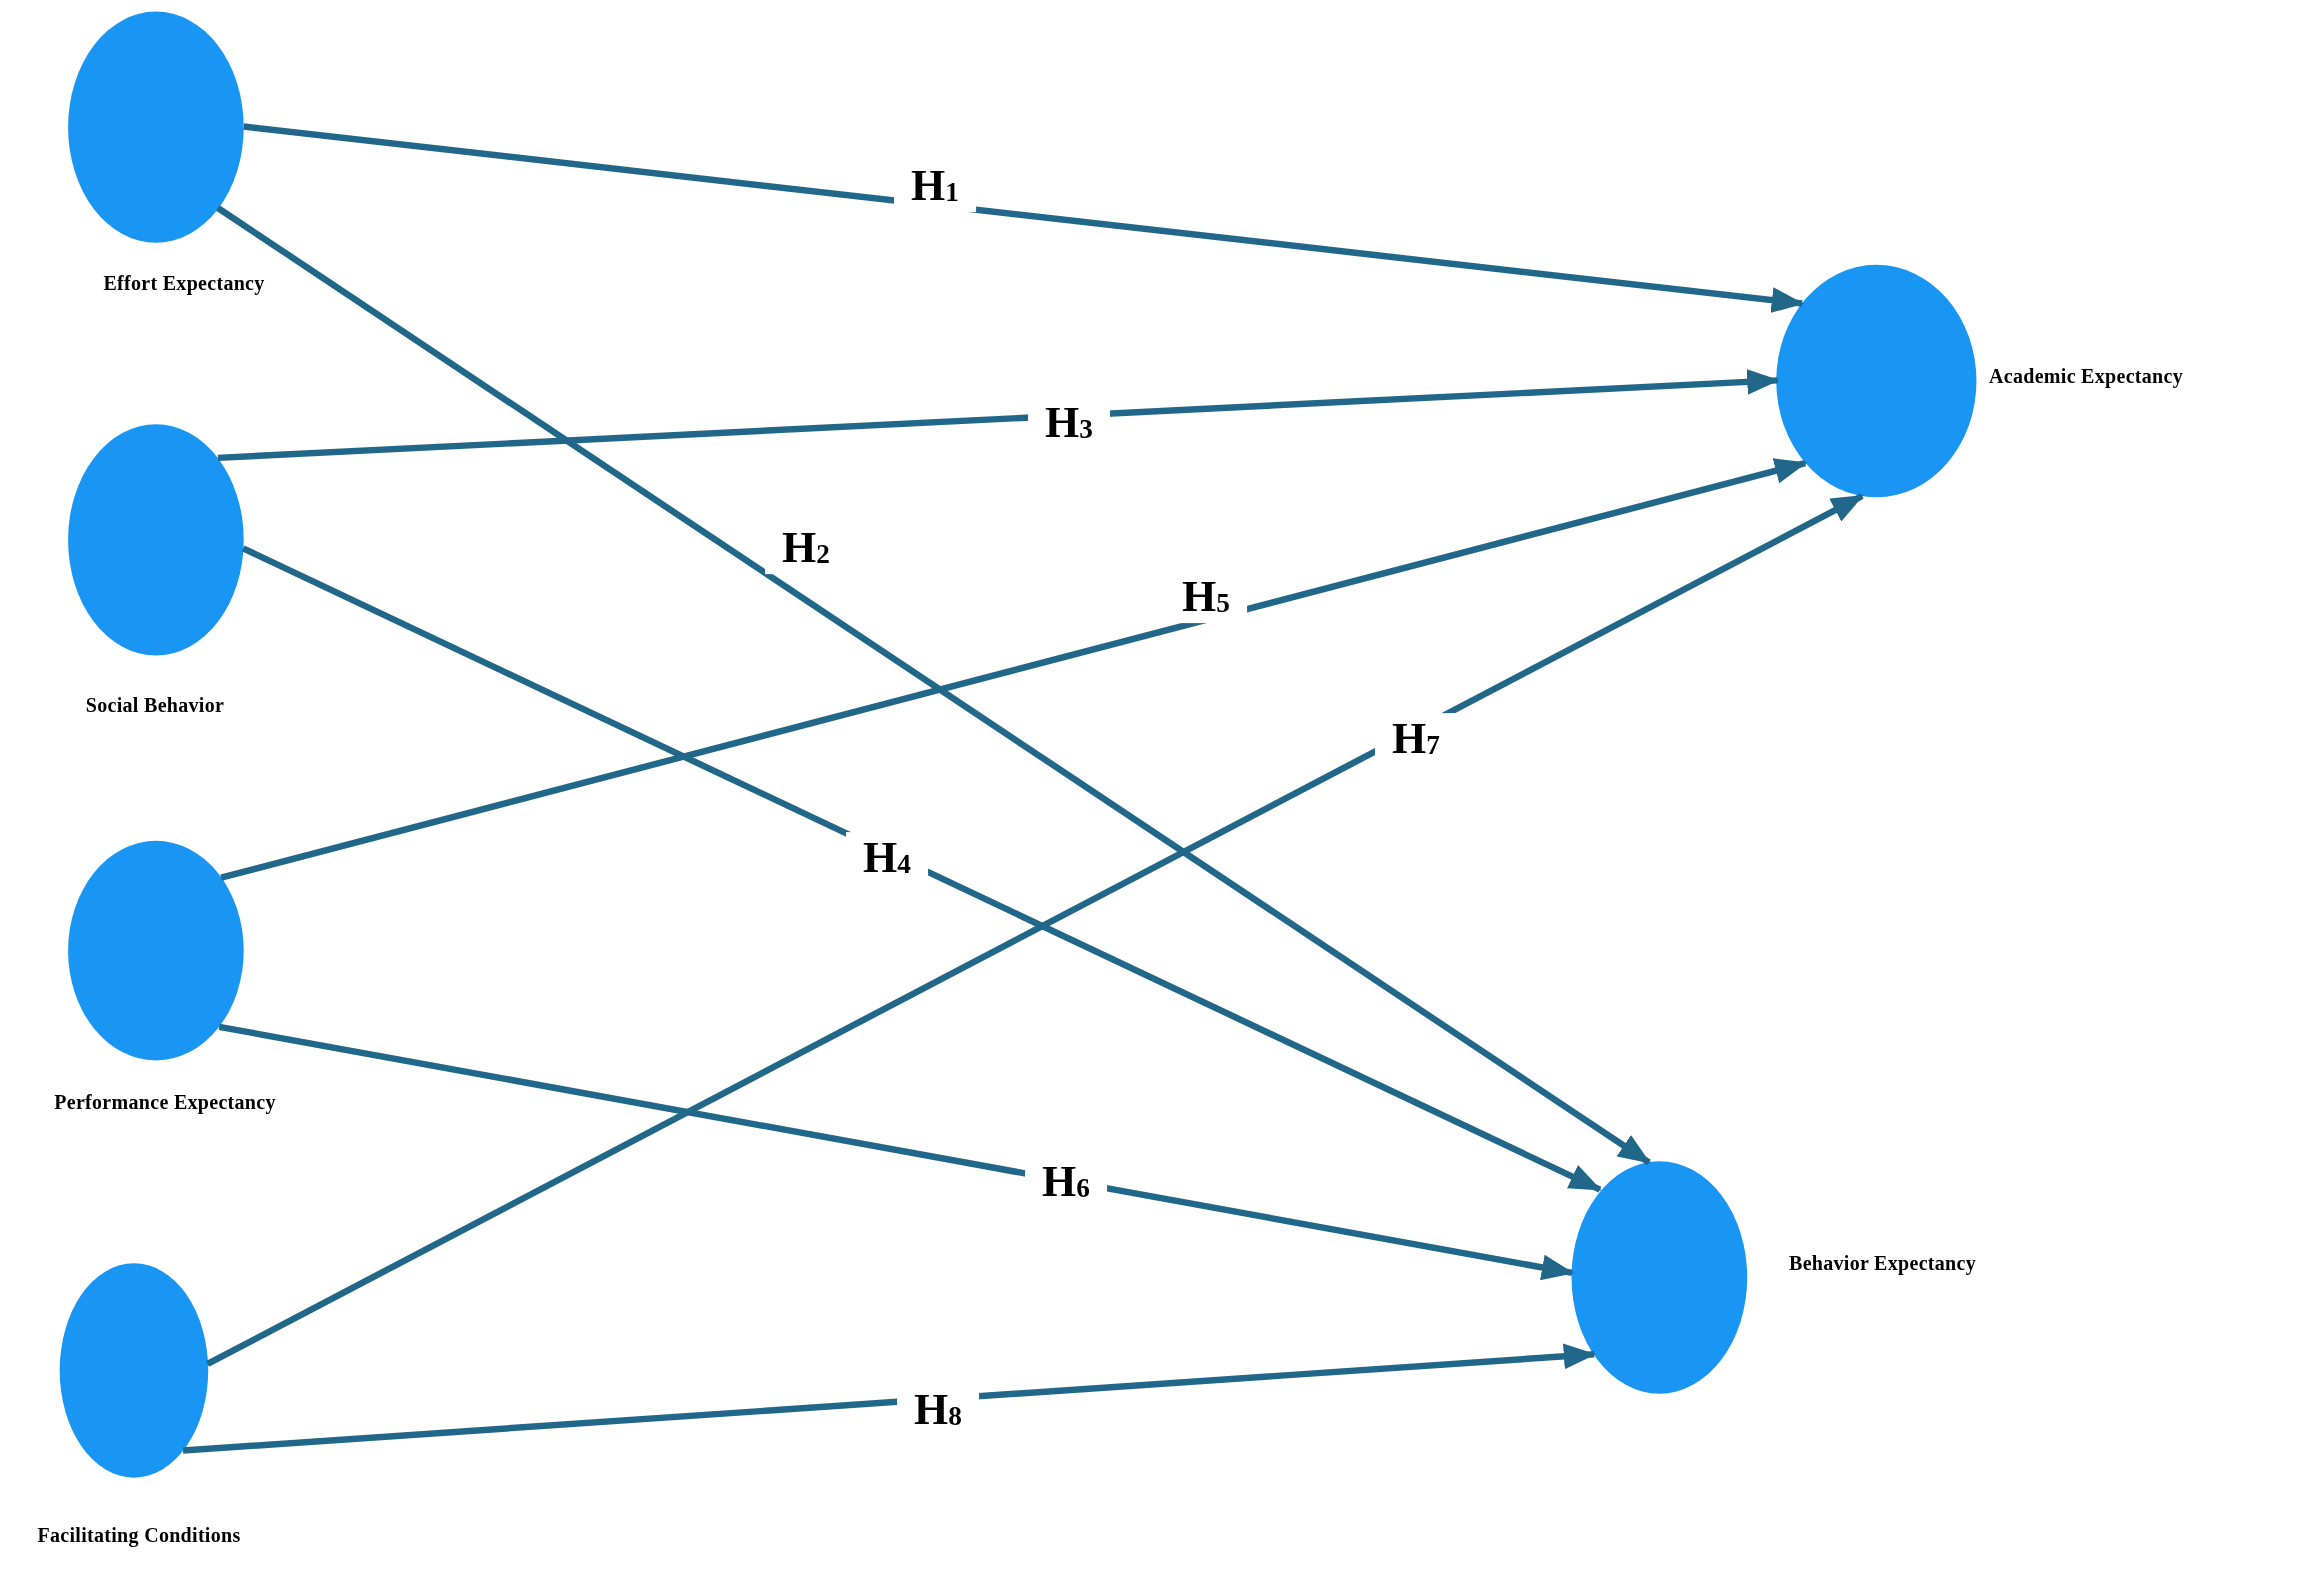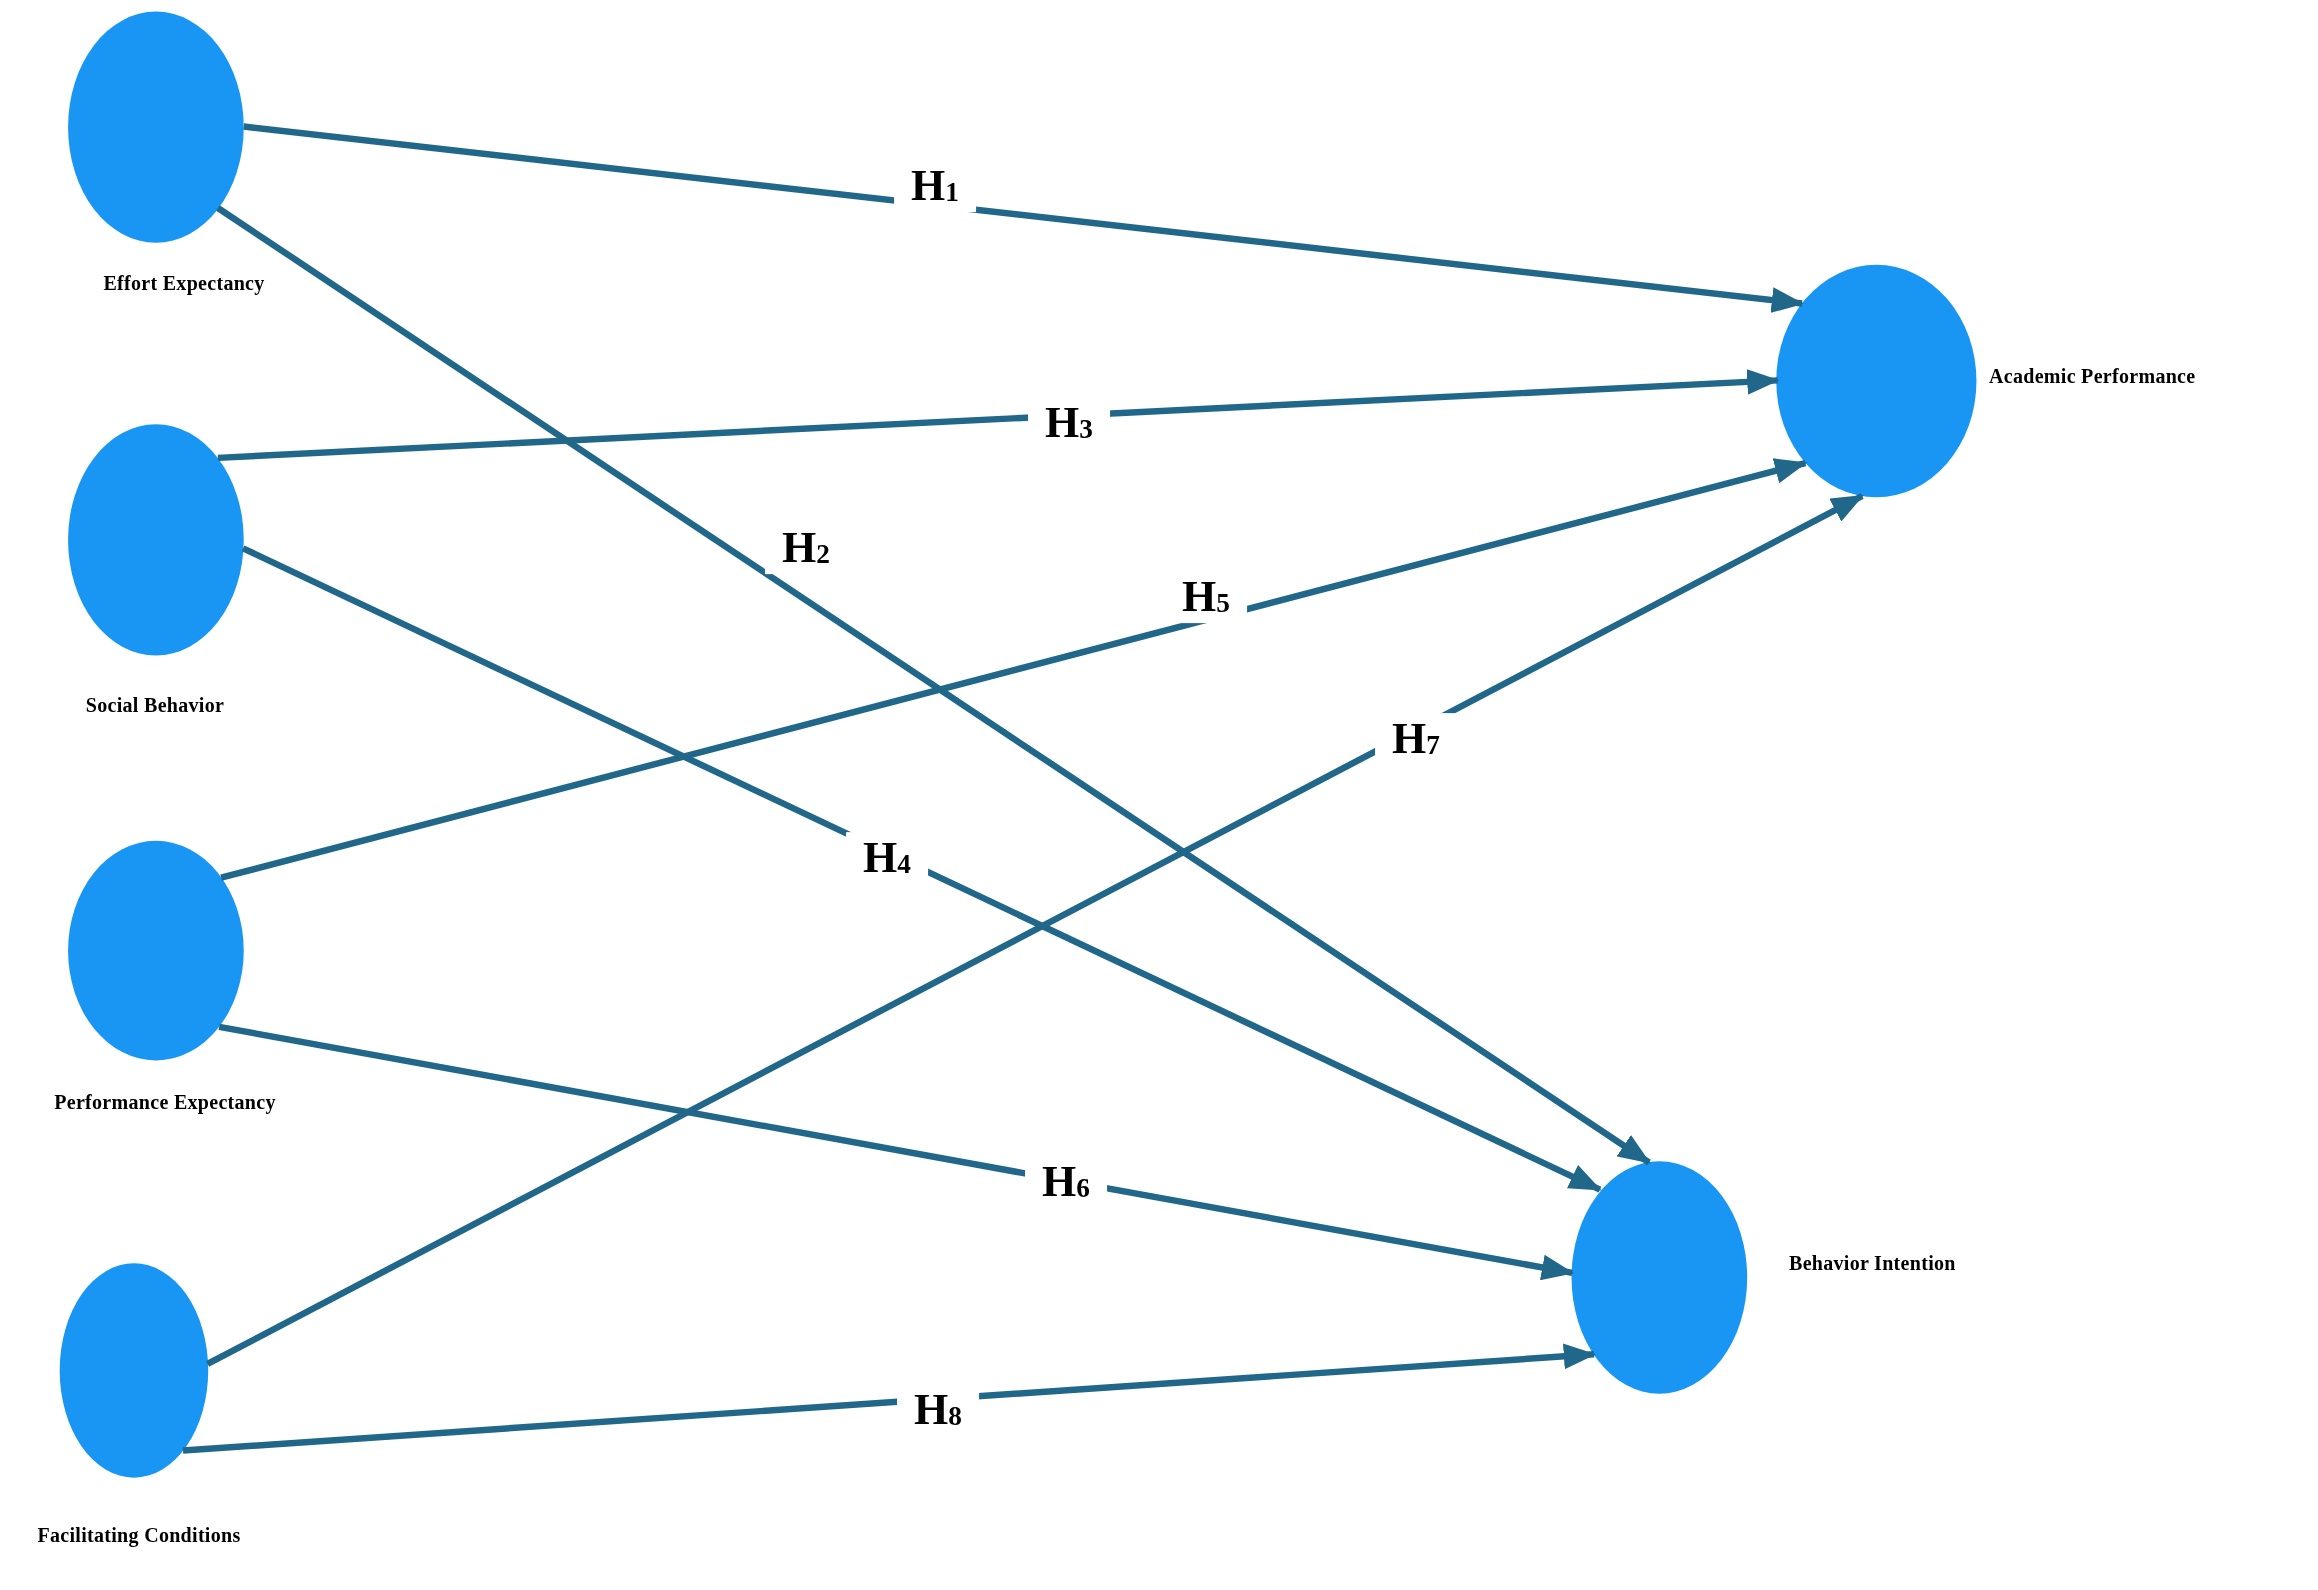--- a/index.html
+++ b/index.html
@@ -82,22 +82,22 @@
     <line class="edge" x1="342" y1="1359" x2="2795" y2="717" marker-end="url(#arrowhead)" stroke="#21678A"></line>
     <line class="edge" x1="339" y1="1590" x2="2434" y2="1971" marker-end="url(#arrowhead)" stroke="#21678A"></line>
     <line class="edge" x1="321" y1="2112" x2="2883" y2="768" marker-end="url(#arrowhead)" stroke="#21678A"></line>
     <line class="edge" x1="283" y1="2246" x2="2468" y2="2097" marker-end="url(#arrowhead)" stroke="#21678A"></line>
   </svg>
 
   <div class="node-label" style="left:184px;  top:283px;">Effort Expectancy</div>
   <div class="node-label" style="left:155px;  top:705px;">Social Behavior</div>
   <div class="node-label" style="left:165px;  top:1102px;">Performance Expectancy</div>
   <div class="node-label" style="left:139px;  top:1535px;">Facilitating Conditions</div>
-  <div class="node-label side" style="left:1989px; top:376px;">Academic Performance</div>
-  <div class="node-label side" style="left:1789px; top:1263px;">Behavior Intention</div>
+  <div class="node-label side" style="left:1989px; top:376px;">Academic Expectancy</div>
+  <div class="node-label side" style="left:1789px; top:1263px;">Behavior Expectancy</div>
 
   <div class="hyp-label" style="left:935px; top:186px;"><span>H</span><span class="hyp-num">1</span></div>
   <div class="hyp-label" style="left:806px; top:548px;"><span>H</span><span class="hyp-num">2</span></div>
   <div class="hyp-label" style="left:1069px; top:423px;"><span>H</span><span class="hyp-num">3</span></div>
   <div class="hyp-label" style="left:887px; top:858px;"><span>H</span><span class="hyp-num">4</span></div>
   <div class="hyp-label" style="left:1206px; top:597px;"><span>H</span><span class="hyp-num">5</span></div>
   <div class="hyp-label" style="left:1066px; top:1182px;"><span>H</span><span class="hyp-num">6</span></div>
   <div class="hyp-label" style="left:1416px; top:739px;"><span>H</span><span class="hyp-num">7</span></div>
   <div class="hyp-label" style="left:938px; top:1410px;"><span>H</span><span class="hyp-num">8</span></div>
 

